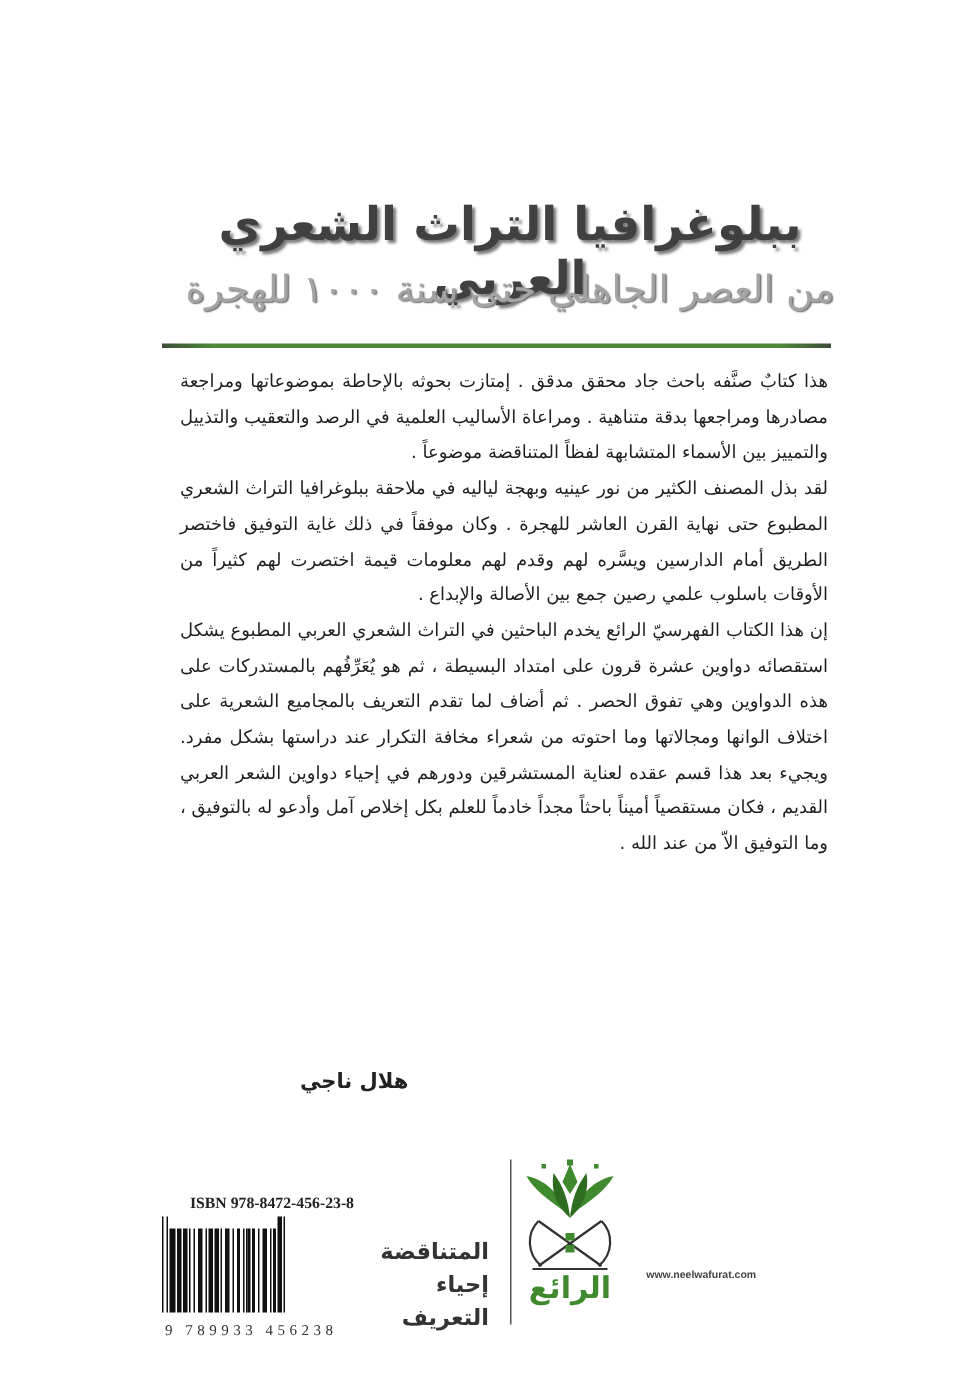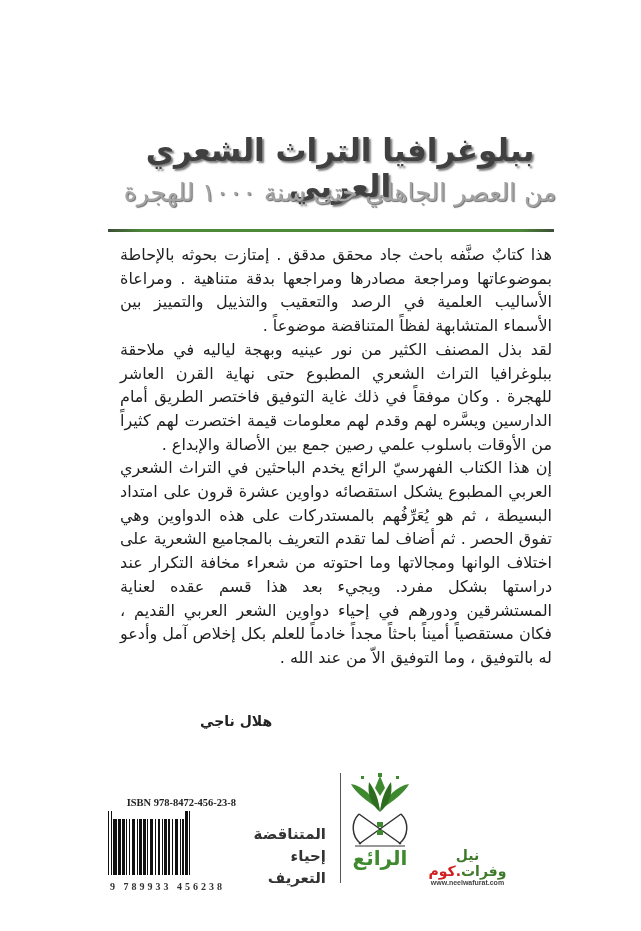--- a/index.html
+++ b/index.html
@@ -17,39 +17,39 @@
       direction: rtl; font-size: 25px; font-weight: normal; color: #a4a4a4;
       text-shadow: 1px 1px 1px #6e6e6e;
     }
     .rule {
       position: absolute; top: 229px; left: 108px; width: 446px; height: 3px;
       background: linear-gradient(to right, #3d4d38, #4d8a38 8%, #4d8a38 92%, #3d4d38);
     }
     .body-text {
       position: absolute; top: 243px; left: 120px; width: 432px;
       direction: rtl; text-align: justify; text-align-last: right;
-      font-size: 16px; line-height: 23.7px; color: #1f1f1f;
+      font-size: 12px; line-height: 23.7px; color: #1f1f1f;
     }
     .body-text p { margin: 0; }
     .author {
       position: absolute; top: 713px; left: 200px; direction: rtl;
       font-size: 14px; font-weight: bold; color: #222;
     }
     .isbn-block { position: absolute; top: 797px; left: 108px; width: 128px; }
     .isbn-label {
       font-family: "Liberation Serif", serif; font-size: 10.5px; font-weight: bold;
       color: #222; text-align: right; white-space: nowrap;
     }
     .barcode { display: flex; align-items: flex-end; height: 64px; margin-top: 3px; gap: 0; }
     .barcode span { display: inline-block; background: #111; height: 56px; }
     .barcode span.long { height: 64px; }
     .barcode span.gap { background: transparent; }
     .barcode-digits {
       font-family: "Liberation Serif", serif; font-size: 10px; color: #333;
-      letter-spacing: 3px; margin-top: -8px; background: #fff; display: inline-block; padding: 0 2px; font-weight: bold;
+      letter-spacing: 3px; margin-top: -8px; background: #fff; display: inline-block; padding: 0 2px;
     }
     .publisher-text {
       position: absolute; top: 823px; left: 256px; width: 70px;
       direction: rtl; text-align: right; font-size: 15px; font-weight: bold;
       line-height: 22px; color: #333;
     }
     .divider { position: absolute; top: 773px; left: 340px; width: 1px; height: 110px; background: #555; }
     .logo { position: absolute; top: 770px; left: 345px; width: 70px; height: 110px; }
     .logo-name {
       position: absolute; top: 846px; left: 345px; width: 70px; text-align: center;
@@ -151,15 +151,14 @@
   <rect x="51" y="6" width="3" height="3" fill="#3f8a2e"></rect>
   <path d="M14 44 C6 52 6 66 16 74 M56 44 C64 52 64 66 54 74" stroke="#333" stroke-width="1.5" fill="none"></path>
   <path d="M14 44 L56 74 M56 44 L14 74" stroke="#333" stroke-width="1.5" fill="none"></path>
   <rect x="32" y="52" width="6" height="5" fill="#3f8a2e"></rect>
   <rect x="32" y="60" width="6" height="5" fill="#3f8a2e"></rect>
   <path d="M10 76 L60 76" stroke="#333" stroke-width="1.2"></path>
 </svg>
 <div class="logo-name">الرائع</div>
 
 <div class="nw">
-  <div class="nw-ar"><span>نيل وفرات</span><span class="red">.كوم</span></div>
   <div class="nw-url">www.neelwafurat.com</div>
 </div>
 
 </body></html>

